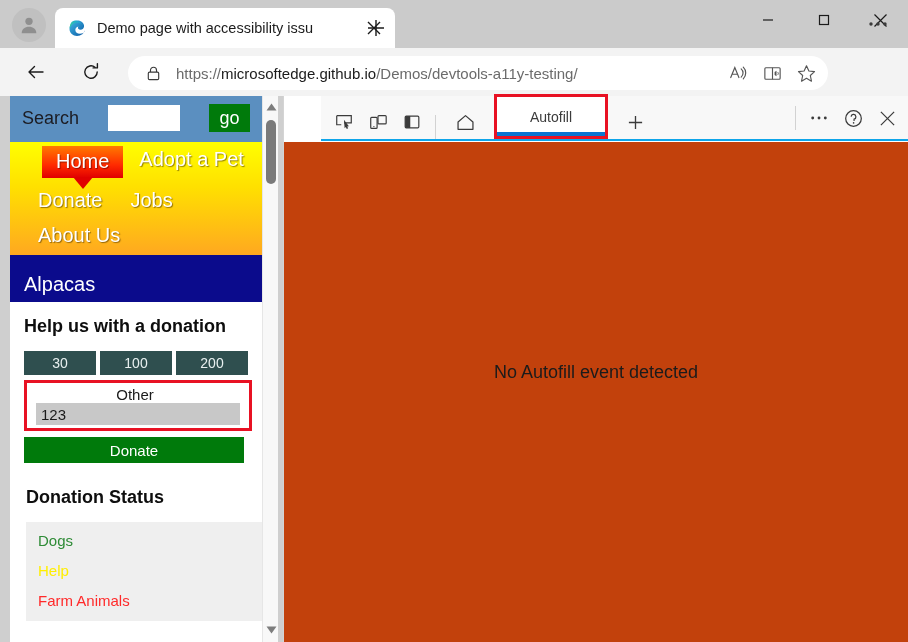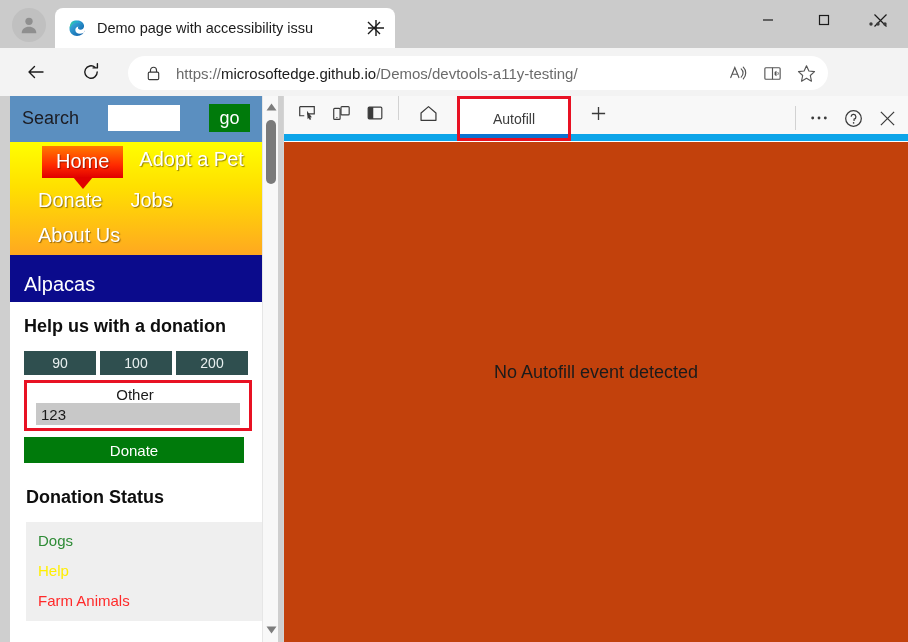--- a/index.html
+++ b/index.html
@@ -262,22 +262,22 @@
   .devtools {
     position: absolute; left: 283px; top: 96px;
     width: 625px; height: 546px;
     background: #ffffff;
     border-left: 1px solid #d4d4d4;
   }
   .dt-toolbar {
     position: relative;
     height: 45px;
     background: #f8f8f8;
-    border-bottom: 7px solid #0ea5e9;
-    display: flex; align-items: flex-start;
+    border-bottom: 2px solid #0ea5e9;
+    display: flex; align-items: flex-end; margin-left: 37px;
   }
   .dt-icon {
     width: 34px; height: 34px;
     display: flex; align-items: center; justify-content: center;
     border-radius: 3px;
   }
   .dt-sep { width: 1px; height: 24px; background: #d2d2d2; margin: 0 6px; }
   .dt-home { margin-left: 6px; }
   .dt-tab {
     position: relative;
@@ -449,21 +449,21 @@
         <div class="nav-row third">
           <span class="nav-link">About Us</span>
         </div>
       </div>
 
       <div class="alpacas-bar">Alpacas</div>
 
       <div class="donation-section">
         <div class="section-title">Help us with a donation</div>
         <div class="amount-row">
-          <button class="amount-btn">90</button>
+          <button class="amount-btn">30</button>
           <button class="amount-btn">100</button>
           <button class="amount-btn">200</button>
         </div>
         <div class="other-row">
           <span class="other-label">Other</span>
           <input class="other-input" type="text" value="123" style="">
         </div>
         <button class="donate-btn">Donate</button>
       </div>
 

